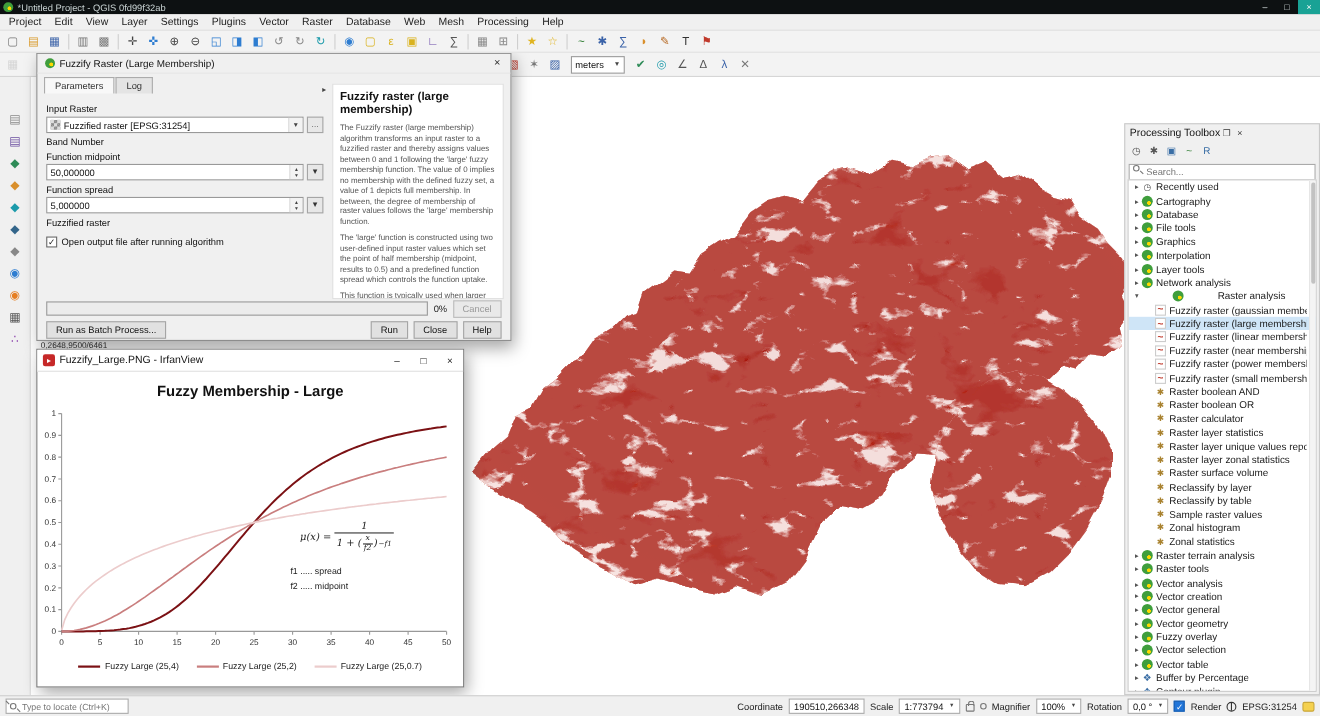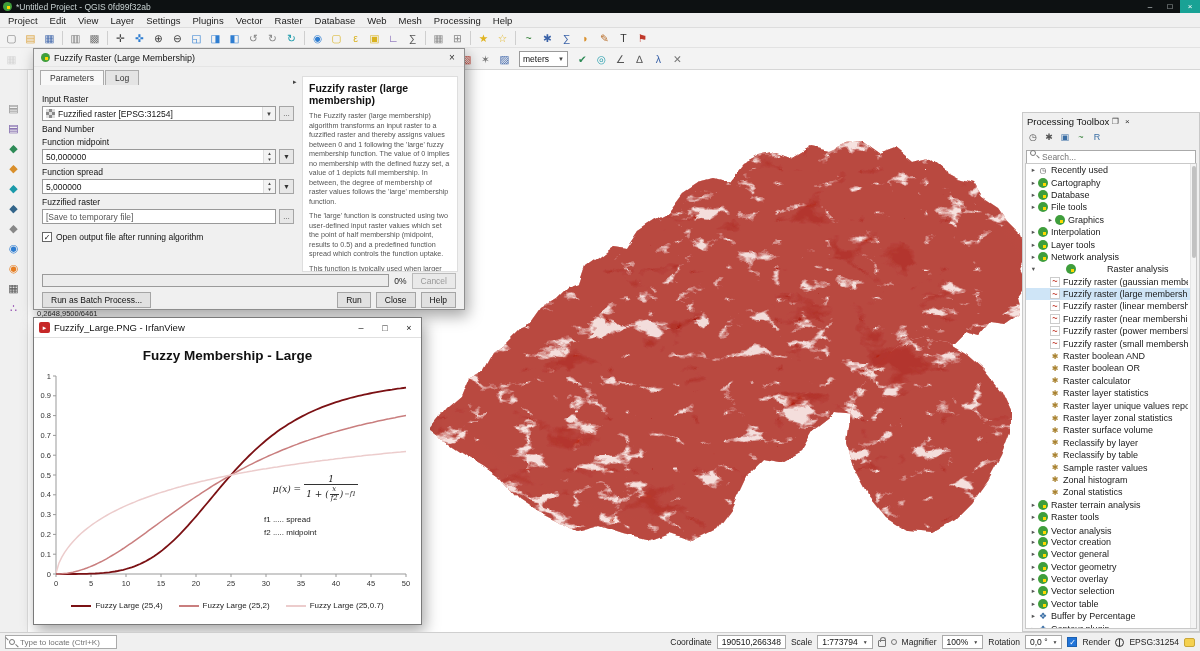--- a/index.html
+++ b/index.html
@@ -321,21 +321,21 @@
         <div class="tree-row" style="padding-left: 3px;">
           <span class="chev">▸</span>
           <span class="tico tico-qgis"></span>
           <span class="tlabel">Database</span>
         </div>
         <div class="tree-row" style="padding-left: 3px;">
           <span class="chev">▸</span>
           <span class="tico tico-qgis"></span>
           <span class="tlabel">File tools</span>
         </div>
-        <div class="tree-row" style="padding-left: 20px;">
+        <div class="tree-row" style="padding-left: 3px;">
           <span class="chev">▸</span>
           <span class="tico tico-qgis"></span>
           <span class="tlabel">Graphics</span>
         </div>
         <div class="tree-row" style="padding-left: 3px;">
           <span class="chev">▸</span>
           <span class="tico tico-qgis"></span>
           <span class="tlabel">Interpolation</span>
         </div>
         <div class="tree-row" style="padding-left: 3px;">
@@ -469,21 +469,21 @@
           <span class="tlabel">Vector general</span>
         </div>
         <div class="tree-row" style="padding-left: 3px;">
           <span class="chev">▸</span>
           <span class="tico tico-qgis"></span>
           <span class="tlabel">Vector geometry</span>
         </div>
         <div class="tree-row" style="padding-left: 3px;">
           <span class="chev">▸</span>
           <span class="tico tico-qgis"></span>
-          <span class="tlabel">Vector overlay</span>
+          <span class="tlabel">Fuzzy overlay</span>
         </div>
         <div class="tree-row" style="padding-left: 3px;">
           <span class="chev">▸</span>
           <span class="tico tico-qgis"></span>
           <span class="tlabel">Vector selection</span>
         </div>
         <div class="tree-row" style="padding-left: 3px;">
           <span class="chev">▸</span>
           <span class="tico tico-qgis"></span>
           <span class="tlabel">Vector table</span>
@@ -544,26 +544,20 @@
           <span>5,000000</span>
           <span class="spin-btns">
               <span>▲</span>
               <span>▼</span>
             </span>
         </div>
         <div class="mini-btn">▼</div>
       </div>
 
       <div class="fld-label">Fuzzified raster</div>
-      <div class="fld-row">
-        <div class="ctl" style="color:#555">
-          <span>[Save to temporary file]</span>
-        </div>
-        <div class="mini-btn">…</div>
-      </div>
 
       <div class="chk-row">
         <span class="chk">✓</span>
         <span>Open output file after running algorithm</span>
       </div>
     </div>
 
     <span class="collapse-arrow">▸</span>
     <div class="dlg-help">
       <h3>Fuzzify raster (large membership)</h3>

